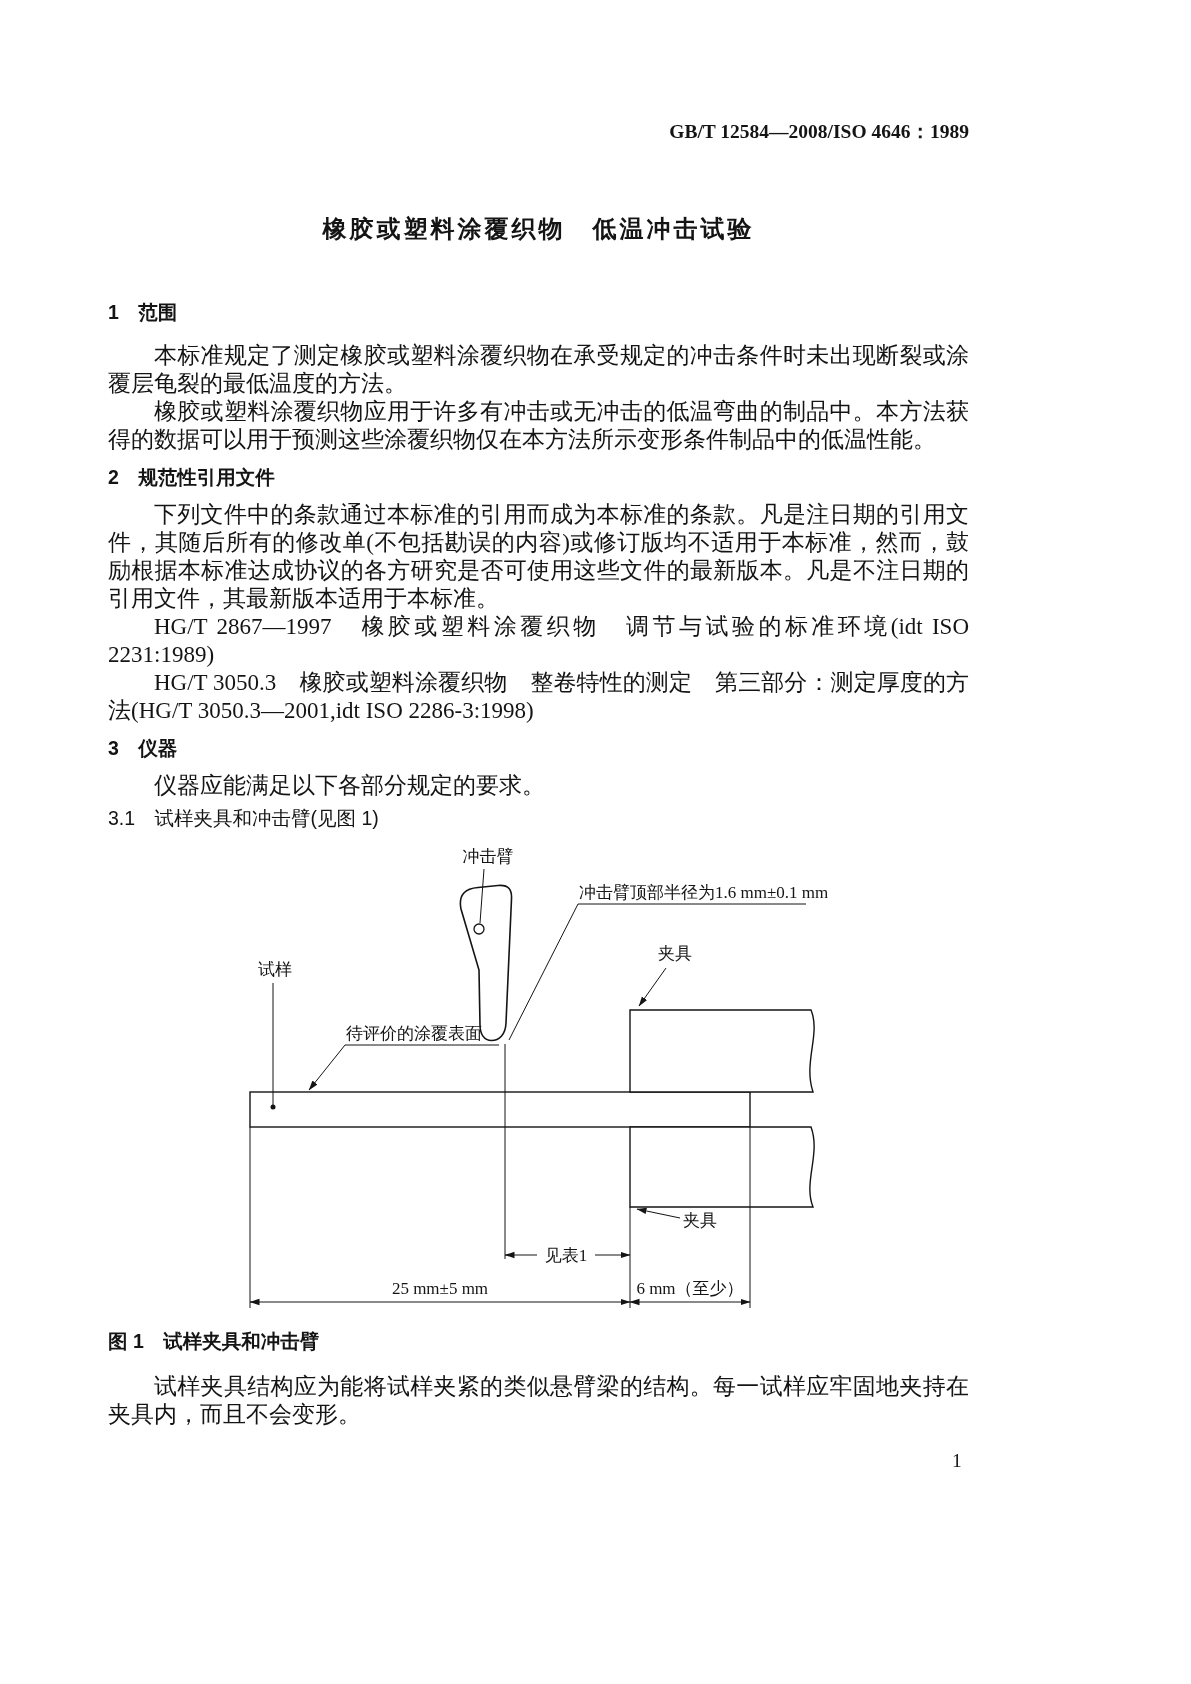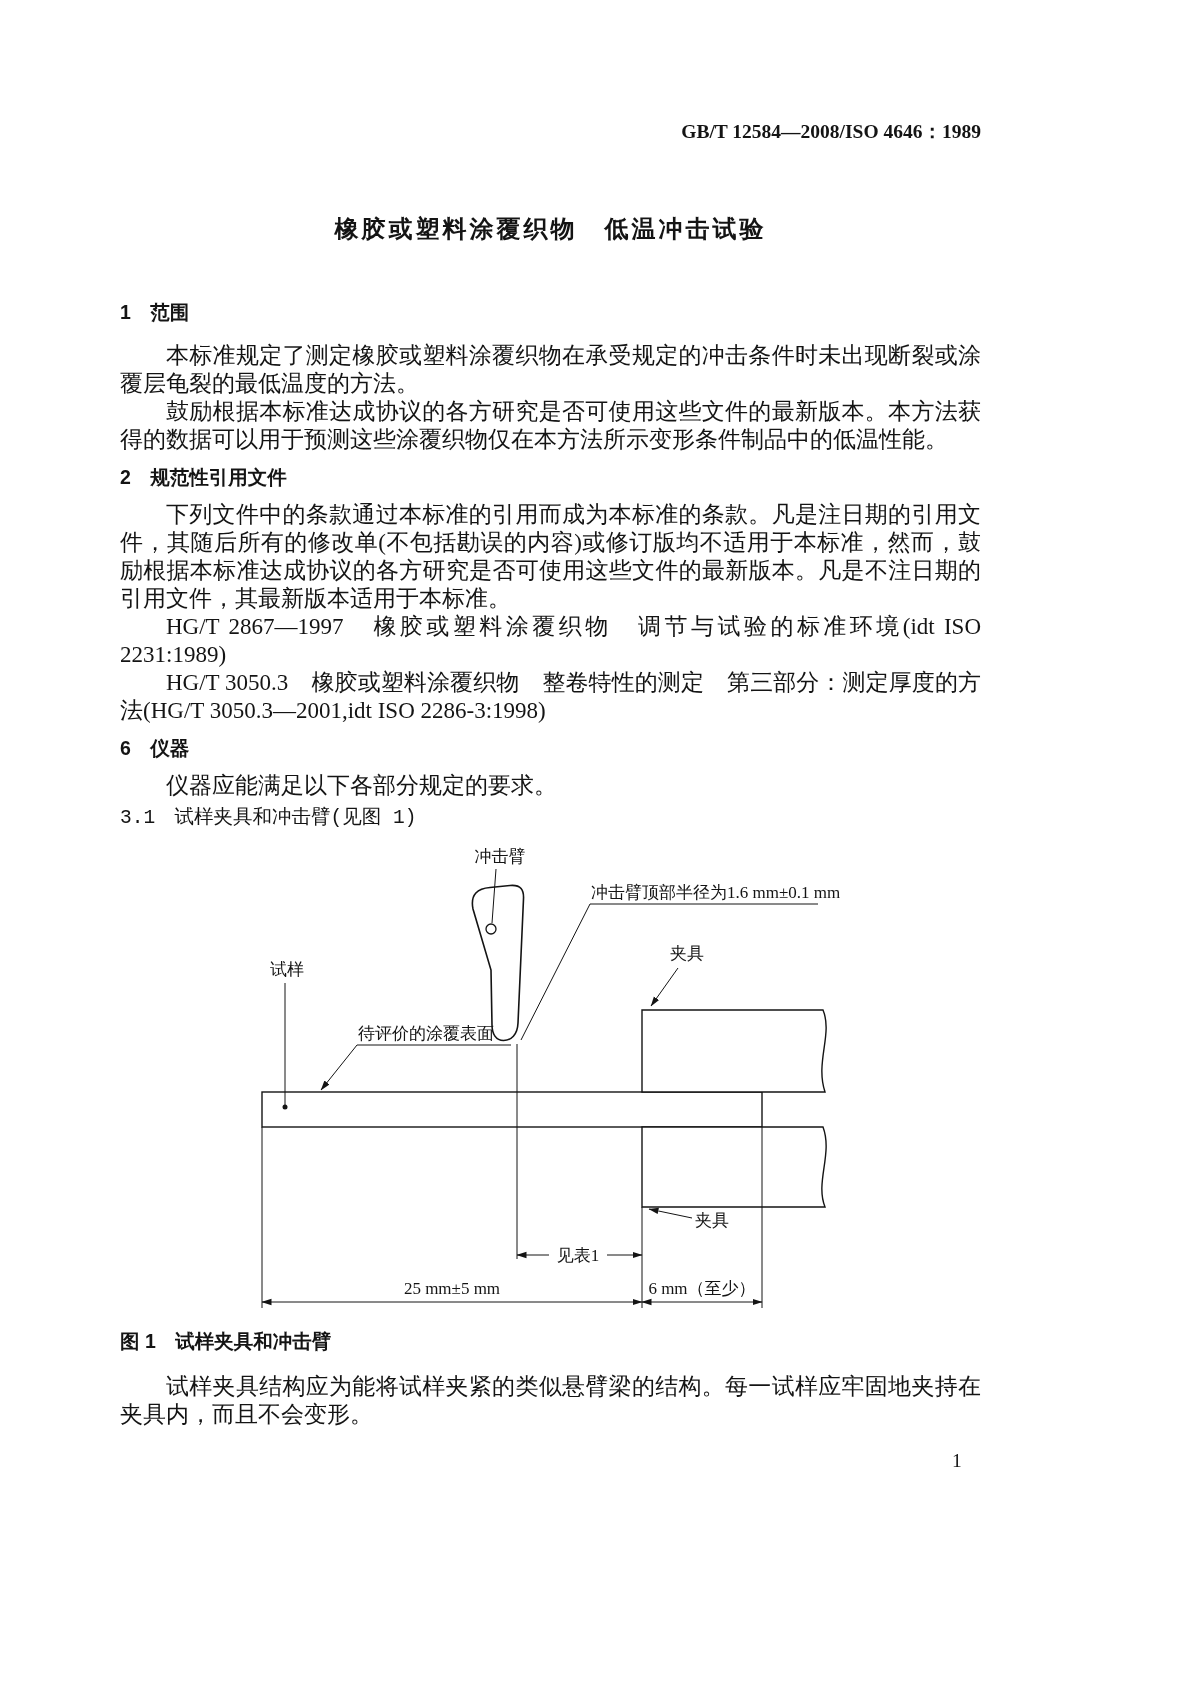--- a/index.html
+++ b/index.html
@@ -1,36 +1,36 @@
 <!DOCTYPE html>
 <html><head>
 <meta charset="utf-8">
 <style>
   * { margin:0; padding:0; box-sizing:border-box; }
   html,body { background:#ffffff; }
   .page {
     width:1191px; height:1684px; position:relative; background:#ffffff;
     font-family:"Liberation Serif","DejaVu Serif",serif; color:#141414; overflow:hidden;
   }
-  .content { position:absolute; left:120px; top:0; width:861px; }
+  .content { position:absolute; left:108px; top:0; width:861px; }
   .doc-header {
     padding-top:118px; text-align:right; font-weight:bold; font-size:19.5px; line-height:27px;
   }
   .doc-title {
     margin-top:64px; text-align:center; font-size:24px; line-height:40px; letter-spacing:3px;
     font-weight:bold; font-family:"Liberation Sans","DejaVu Sans",sans-serif;
   }
   .sec-h {
     font-family:"Liberation Sans","DejaVu Sans",sans-serif; font-size:19.5px; font-weight:bold;
     line-height:27px; margin:10px 0 10px 0;
   }
   .sec-h.first { margin-top:50px; margin-bottom:16px; }
   p { font-size:23px; line-height:28px; text-indent:2em; text-align:justify; }
   .sub-h {
-    font-family:Liberation Mono, monospace; font-size:19.5px; line-height:28px;
+    font-family:Liberation Sans, sans-serif; font-size:19.5px; line-height:28px;
     text-indent:0; text-align:left; margin-top:4px;
   }
   .figure { position:relative; margin-top:10px; height:470px; }
   .figure svg { position:absolute; left:24px; top:0; }
   .figure svg text { font-family:"Liberation Serif","DejaVu Serif",serif; font-size:17px; fill:#141414; }
   .fig-caption {
     margin-top:16px; text-align:left; font-family:"Liberation Sans","DejaVu Sans",sans-serif;
     font-weight:bold; font-size:19.5px; line-height:27px;
   }
   .closing { margin-top:18px; }
@@ -41,28 +41,28 @@
 
 <div class="page">
   <div class="content">
 
     <div class="doc-header">GB/T 12584—2008/ISO 4646：1989</div>
 
     <div class="doc-title">橡胶或塑料涂覆织物　低温冲击试验</div>
 
     <div class="sec-h first">1　范围</div>
     <p>本标准规定了测定橡胶或塑料涂覆织物在承受规定的冲击条件时未出现断裂或涂覆层龟裂的最低温度的方法。</p>
-    <p>鼓励根据本标准达成协议的各方研究是否可使用这些文件的最新版本。本方法获得的数据可以用于预测这些涂覆织物仅在本方法所示变形条件制品中的低温性能。</p>
+    <p>橡胶或塑料涂覆织物应用于许多有冲击或无冲击的低温弯曲的制品中。本方法获得的数据可以用于预测这些涂覆织物仅在本方法所示变形条件制品中的低温性能。</p>
 
     <div class="sec-h">2　规范性引用文件</div>
     <p>下列文件中的条款通过本标准的引用而成为本标准的条款。凡是注日期的引用文件，其随后所有的修改单(不包括勘误的内容)或修订版均不适用于本标准，然而，鼓励根据本标准达成协议的各方研究是否可使用这些文件的最新版本。凡是不注日期的引用文件，其最新版本适用于本标准。</p>
     <p>HG/T 2867—1997　橡胶或塑料涂覆织物　调节与试验的标准环境(idt ISO 2231:1989)</p>
     <p>HG/T 3050.3　橡胶或塑料涂覆织物　整卷特性的测定　第三部分：测定厚度的方法(HG/T 3050.3—2001,idt ISO 2286-3:1998)</p>
 
-    <div class="sec-h">6　仪器</div>
+    <div class="sec-h">3　仪器</div>
     <p>仪器应能满足以下各部分规定的要求。</p>
     <p class="sub-h">3.1　试样夹具和冲击臂(见图 1)</p>
 
     <div class="figure">
       <svg width="700" height="470" viewBox="0 0 700 470">
         <defs>
           <marker id="arr" viewBox="0 0 10 10" refX="9.5" refY="5" markerWidth="10" markerHeight="10" orient="auto-start-reverse">
             <path d="M0,1.8 L10,5 L0,8.2 Z" fill="#141414"></path>
           </marker>
         </defs>

